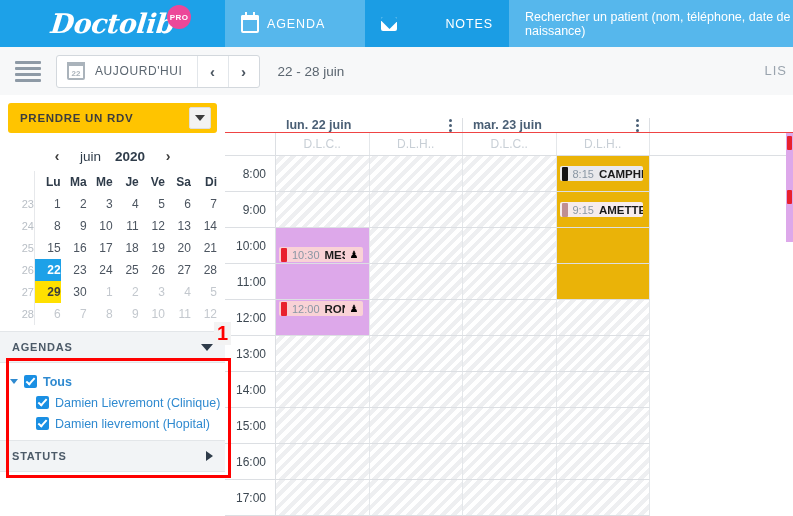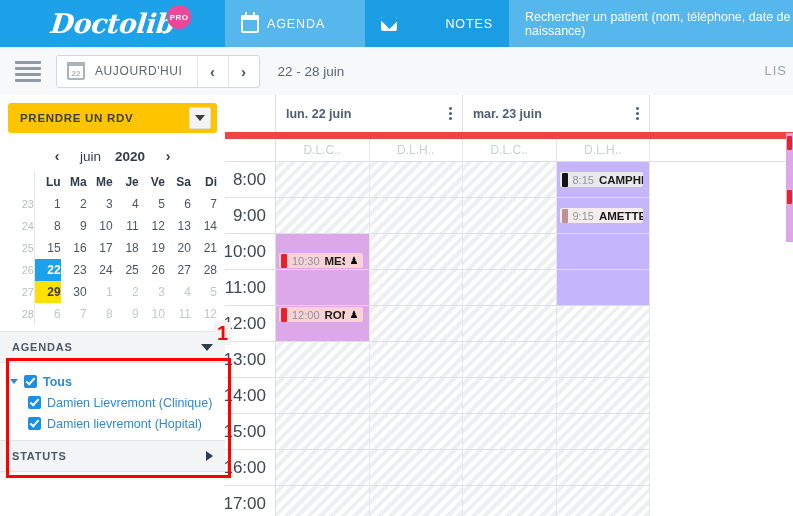--- a/index.html
+++ b/index.html
@@ -84,49 +84,49 @@
   table.dpg td.tod{background:#ffe000;color:#3d3d3d;font-weight:bold;}
 
   .sec-hdr{height:30px;background:#f2f4f6;border-top:1px solid #e3e6e9;border-bottom:1px solid #e3e6e9;
            display:flex;align-items:center;justify-content:space-between;padding:0 12px;}
   .sec-hdr .t{font-size:11px;color:#4c5a68;font-weight:bold;letter-spacing:.8px;}
   .tri-d{width:0;height:0;border-left:6px solid transparent;border-right:6px solid transparent;border-top:7px solid #2f3c4a;}
   .tri-r{width:0;height:0;border-top:5px solid transparent;border-bottom:5px solid transparent;border-left:7px solid #2f3c4a;}
 
   .ag-list{padding:8px 0 6px 10px;}
   .ag-row{display:flex;align-items:center;gap:6px;height:21px;}
-  .ag-row.child{padding-left:18px;}
+  .ag-row.child{padding-left:26px;}
   .tri-sm{width:0;height:0;border-left:4px solid transparent;border-right:4px solid transparent;border-top:5px solid #2f8ad0;}
   .cbx{width:13px;height:13px;background:#1a8fe3;border-radius:2px;position:relative;flex:none;}
   .cbx:after{content:"";position:absolute;left:4px;top:1px;width:3px;height:7px;border:solid #fff;
              border-width:0 2px 2px 0;transform:rotate(42deg);}
   .ag-lbl{font-size:12.5px;color:#2f8ad0;white-space:nowrap;}
   .ag-lbl.bold{font-weight:bold;}
 
   
   .cal{position:absolute;left:225px;top:95px;width:568px;height:421px;background:#fff;overflow:hidden;}
-  .col-head{display:flex;height:37px;border-bottom:7px solid #ef4444;}
+  .col-head{display:flex;height:37px;border-bottom:1px solid #ef4444;align-items:flex-end;}
   .gutter{width:51px;flex:none;border-right:1px solid #dcdfe3;box-sizing:border-box;}
   .dcol{flex:none;width:187px;border-right:1px solid #dcdfe3;box-sizing:border-box;
         display:flex;align-items:center;justify-content:space-between;padding:0 10px;}
   .dcol .dname{font-size:12.5px;color:#4a5f75;font-weight:bold;}
   .dots{display:flex;flex-direction:column;gap:2px;}
   .dots i{width:3px;height:3px;background:#4a5f75;border-radius:50%;display:block;}
   .sub-head{display:flex;height:22px;border-bottom:1px solid #dcdfe3;}
   .scol{flex:none;width:93.5px;border-right:1px solid #e4e7ea;box-sizing:border-box;
         display:flex;align-items:center;justify-content:center;}
   .scol span{font-size:12px;color:#c8cfd6;}
 
   .body-rows{position:relative;}
   .hrow{display:flex;height:36px;}
   .hrow .gutter{display:flex;align-items:center;justify-content:flex-end;padding-right:9px;
                 box-sizing:border-box;border-bottom:1px solid #dcdfe3;}
-  .hrow .gutter span{font-size:17px;color:#3d4852;}
+  .hrow .gutter span{font-size:12px;color:#3d4852;}
   .slot{flex:none;width:93.5px;box-sizing:border-box;border-right:1px solid #e4e7ea;border-bottom:1px solid #dcdfe3;
-        position:relative;background:#c4b5fd;}
+        position:relative;background:#eab308;}
   .slot.hatch{
     background-color:#f7f7f8;
     background-image:repeating-linear-gradient(-45deg,#ffffff 0 4px,#eeeff1 4px 8px);
   }
   .slot.purple{background:#dda8ea;}
 
   .appt{position:absolute;left:3px;right:6px;top:3px;height:15px;border-radius:2px;
         display:flex;align-items:center;gap:5px;padding-left:2px;box-sizing:border-box;overflow:hidden;}
   .appt .bar{width:6px;height:14px;border-radius:1px;flex:none;}
   .appt .tm{font-size:11px;color:#8a97a4;flex:none;}

